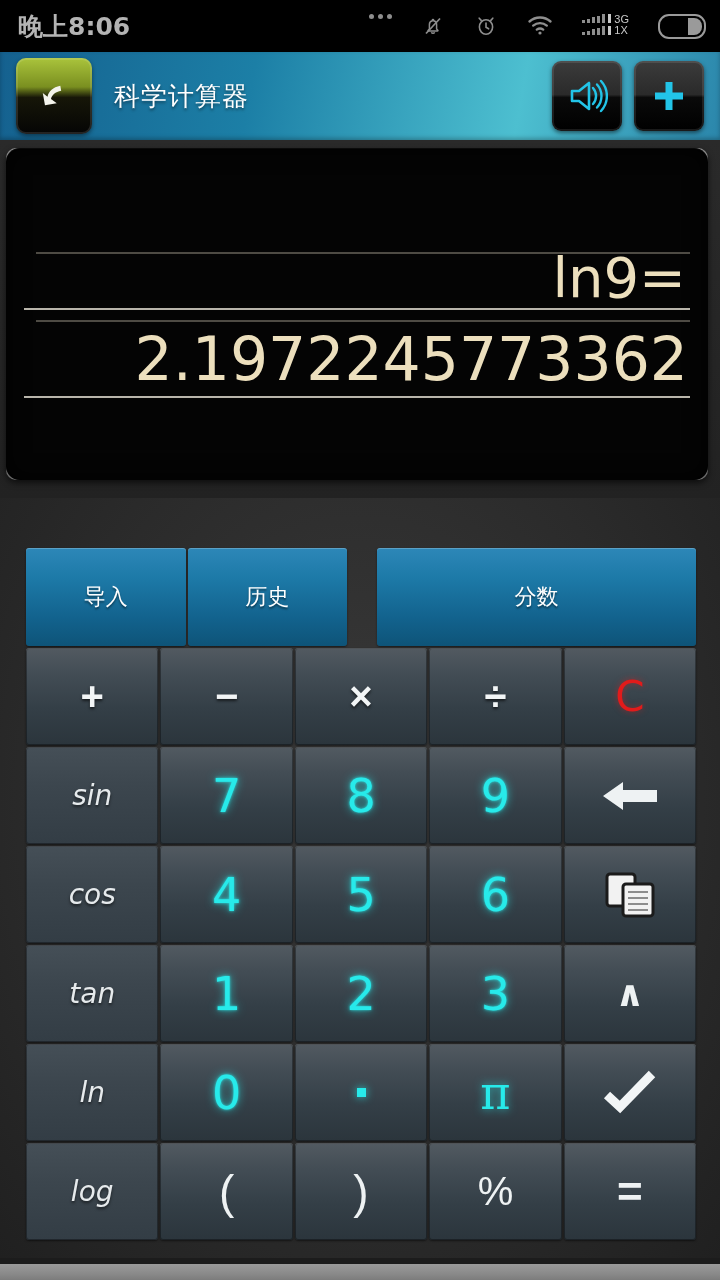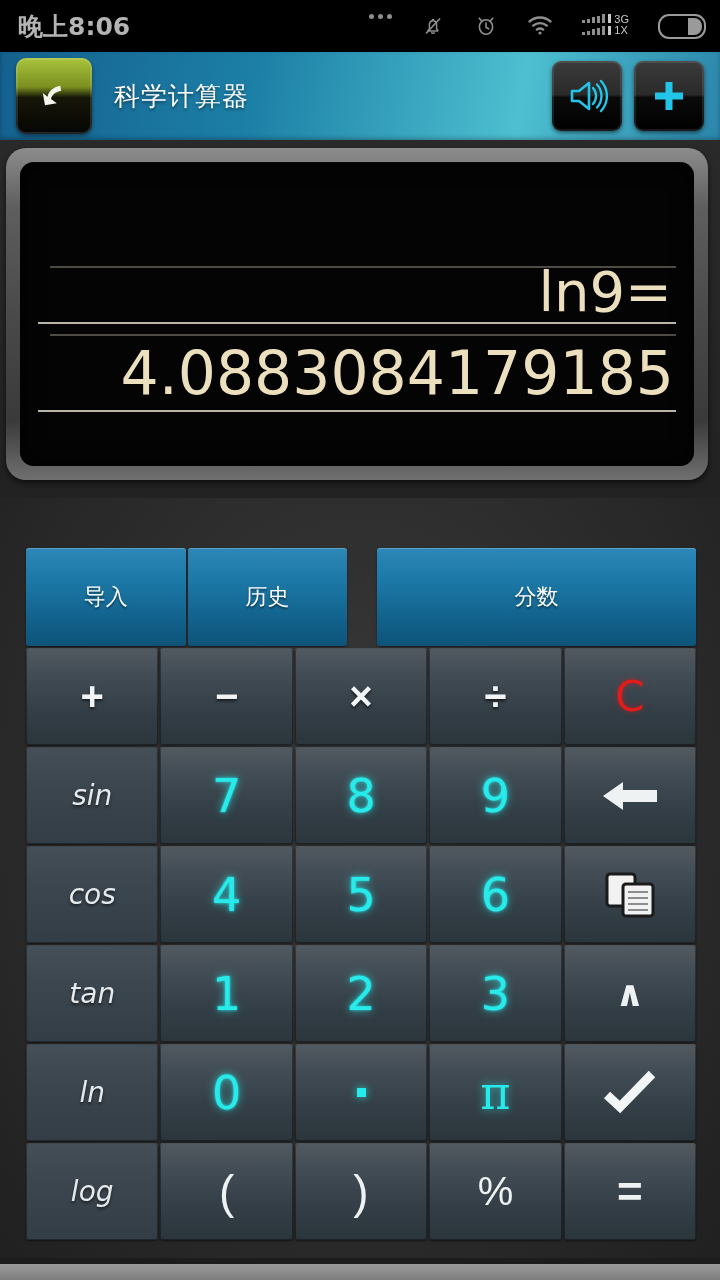--- a/index.html
+++ b/index.html
@@ -72,24 +72,24 @@
   #sound-button{margin-left:auto;}
   #add-button{margin-left:12px;margin-right:16px;}
 
   
   #display-panel{
     position:absolute;left:0;top:140px;width:720px;height:358px;
     background:linear-gradient(180deg,#2a2a2a 0%,#222 100%);
   }
   #display-bezel{
     position:absolute;left:6px;top:8px;width:702px;height:332px;
-    border-radius:20px;
+    border-radius:10px;
     background:linear-gradient(180deg,#8c8c8c 0%,#5e5e5e 18%,#4a4a4a 50%,#3a3a3a 82%,#707070 100%);
     box-shadow:0 3px 6px rgba(0,0,0,.6);
-    padding:14px;box-sizing:border-box;
+    box-sizing:border-box;
   }
   #lcd{
     width:100%;height:100%;border-radius:14px;background:#040404;
     box-shadow:inset 0 0 22px rgba(0,0,0,.95),inset 0 1px 0 rgba(255,255,255,.07);
     position:relative;overflow:hidden;
   }
   .lcd-line{position:absolute;left:30px;right:18px;height:2px;}
   #ln-dim-1{top:104px;background:#4e4b44;}
   #ln-bright-1{top:160px;left:18px;background:#b9b5ab;}
   #ln-dim-2{top:172px;background:#4e4b44;}
@@ -274,21 +274,21 @@
   </div>
 </div>
 
 <div id="display-panel">
   <div id="display-bezel">
     <div id="lcd">
       <div class="lcd-line" id="ln-dim-1"></div>
       <div id="expr-text">ln9=</div>
       <div class="lcd-line" id="ln-bright-1"></div>
       <div class="lcd-line" id="ln-dim-2"></div>
-      <div id="result-text">4.0883084179185</div>
+      <div id="result-text">2.1972245773362</div>
       <div class="lcd-line" id="ln-bright-2"></div>
     </div>
   </div>
 </div>
 
 <div id="keypad-area">
   <div id="keypad">
 
     <div class="krow fn">
       <div class="key blue">

